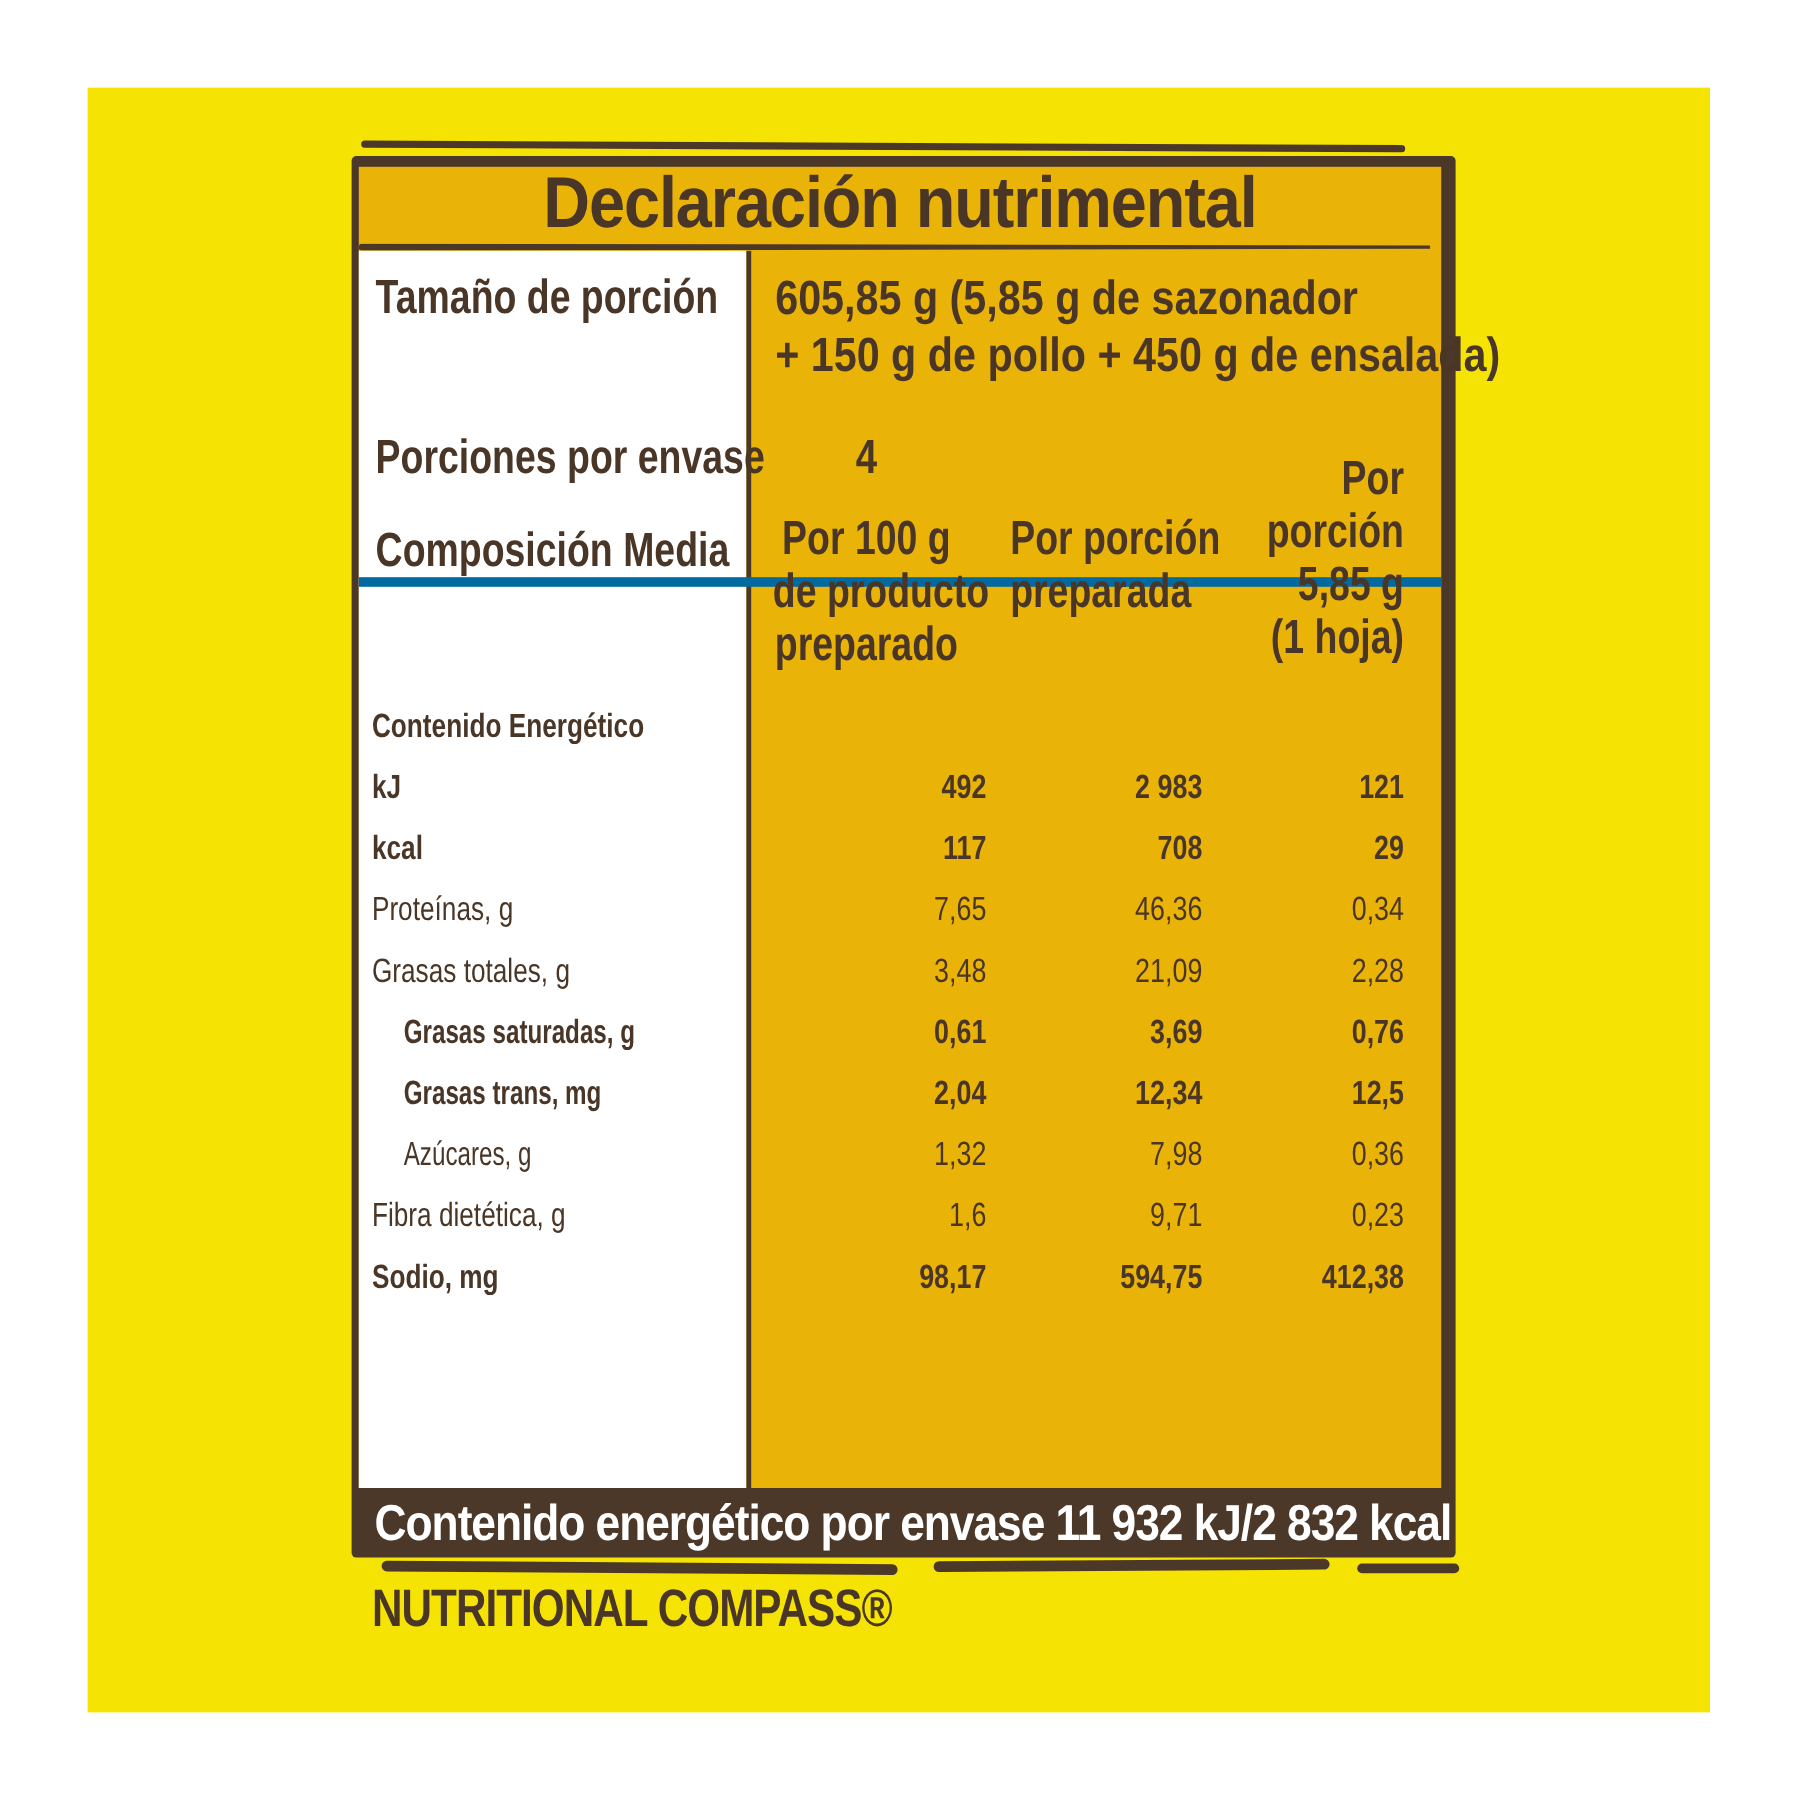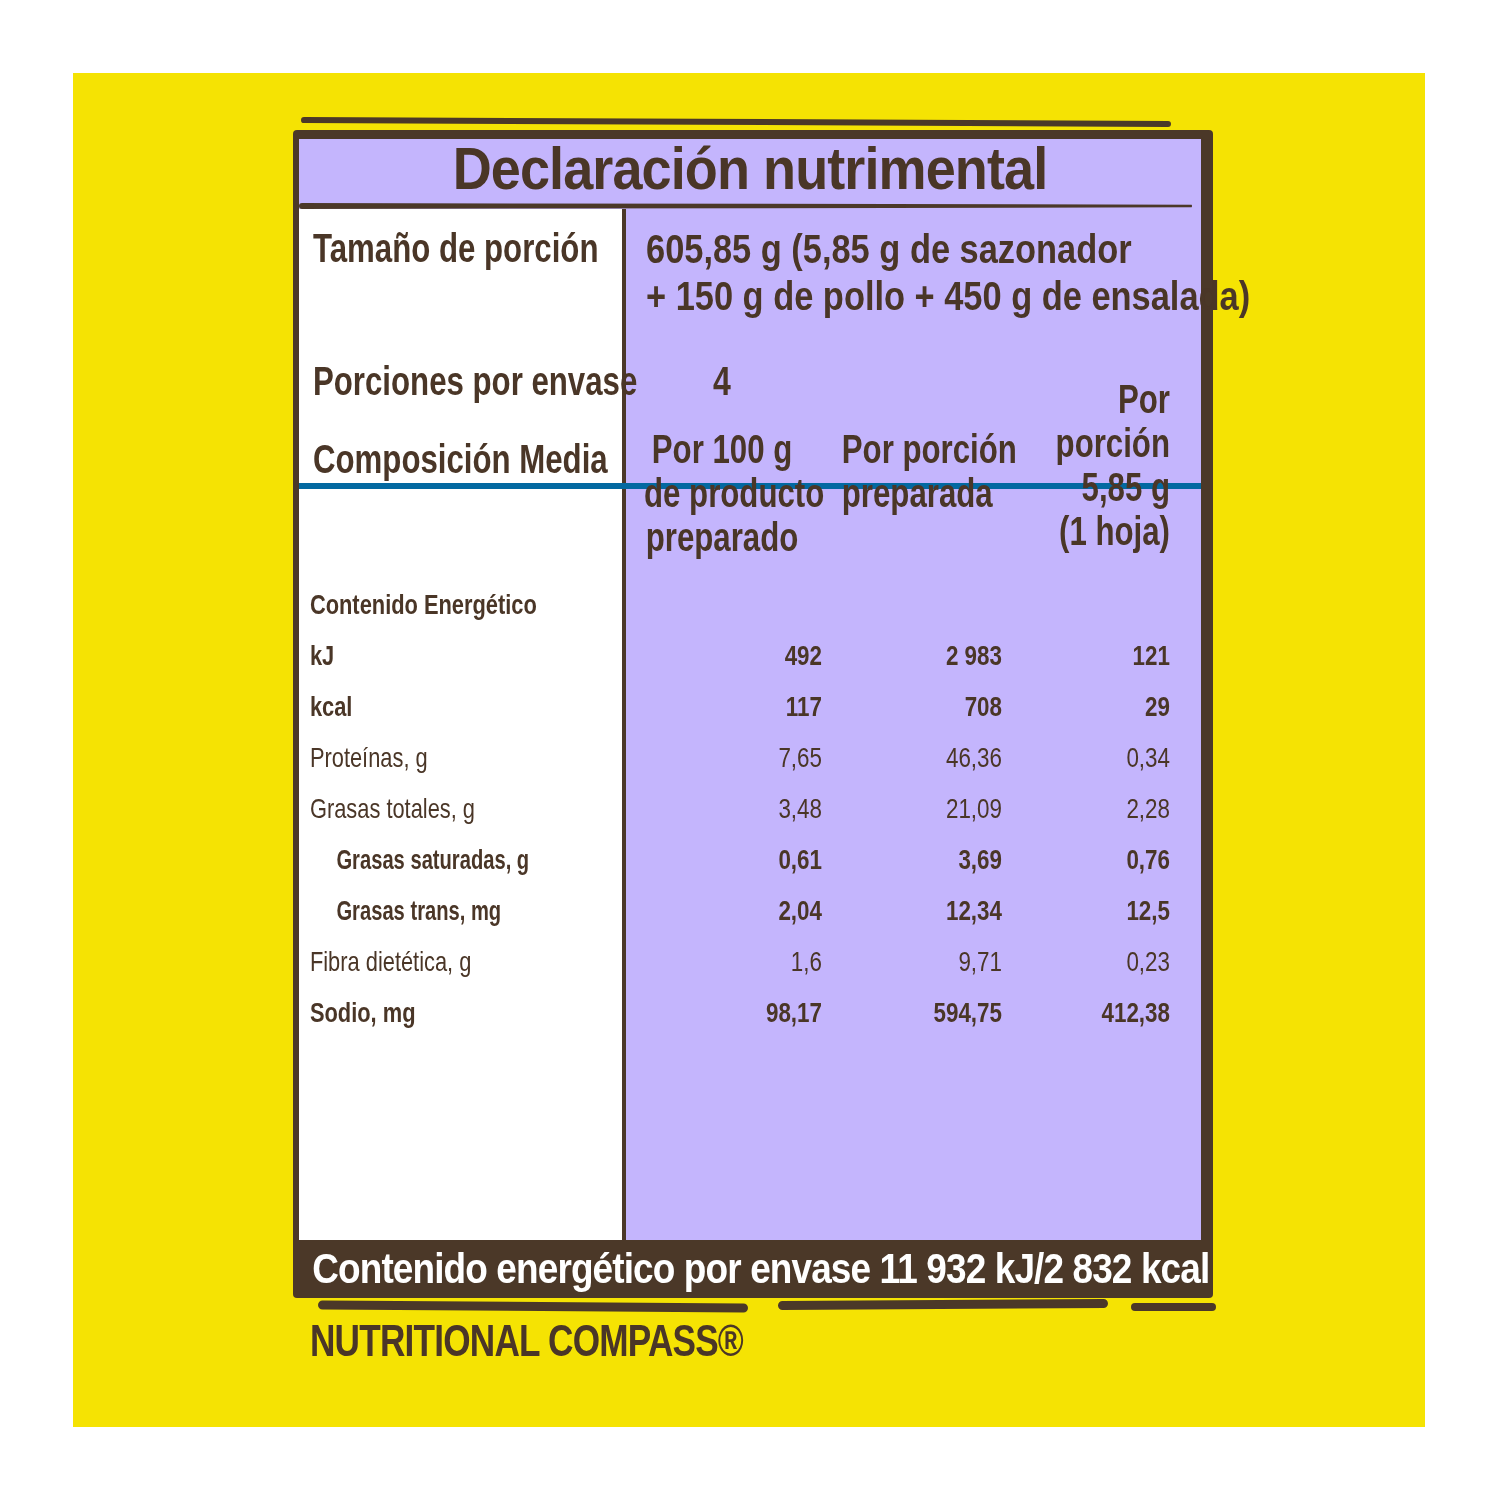--- a/index.html
+++ b/index.html
@@ -16,40 +16,40 @@
   .ntable{
     position:absolute;left:220px;top:57px;width:920px;height:1168px;
     background:#4b3828;border-radius:4px;
   }
   .topstroke{
     position:absolute;left:8px;top:-11px;width:870px;height:6px;
     background:#4b3828;border-radius:4px;transform:rotate(.25deg);
   }
   .inner{
     position:absolute;left:6px;top:9px;right:12px;bottom:58px;
-    background:#c4b5fd;
+    background:#eab308;
   }
   .band{
     position:absolute;left:0;top:0;right:0;height:67px;box-sizing:border-box;
   }
   .band .t{
     margin:0;text-align:center;font-size:60px;font-weight:bold;line-height:60px;
     letter-spacing:-1px;transform:scaleX(.9);transform-origin:center top;white-space:nowrap;
   }
   .band-rule{
     position:absolute;left:0;top:64px;width:99%;height:6px;background:#4b3828;
     clip-path:polygon(0 0,100% 28%,100% 72%,0 100%);border-radius:3px;
   }
   .content{position:absolute;left:0;top:70px;right:0;bottom:0;}
   .whitecol{position:absolute;left:0;top:0;width:323px;height:100%;background:#ffffff;}
   .vline{position:absolute;left:323px;top:0;width:4px;height:100%;background:#4b3828;}
   
   .topsec{
     position:absolute;left:0;top:0;width:100%;height:280px;box-sizing:border-box;
-    border-bottom:6px solid #0369a1;font-size:40px;font-weight:bold;
+    border-bottom:8px solid #0369a1;font-size:40px;font-weight:bold;
   }
   .topsec .abs{position:absolute;white-space:nowrap;}
   .lab{left:14px;transform:scaleX(.78);transform-origin:left top;}
   .t-label1{top:17px;}
   .t-value1{left:347px;top:17px;line-height:47px;transform:scaleX(.86);transform-origin:left top;}
   .t-label2{top:150px;}
   .t-value2{left:323px;width:200px;top:150px;text-align:center;transform:scaleX(.8);transform-origin:center top;}
   .t-label3{top:228px;}
   .colh{line-height:44px;transform:scaleX(.78);}
   .h1{left:323px;width:200px;top:218px;text-align:center;transform-origin:center top;}
@@ -182,20 +182,26 @@
           </div>
 
           <div class="row b ind">
             <div class="rlabel">Grasas trans, mg</div>
             <div class="val">2,04</div>
             <div class="val">12,34</div>
             <div class="val">12,5</div>
           </div>
 
 
+          <div class="row ind">
+            <div class="rlabel">Azúcares, g</div>
+            <div class="val">1,32</div>
+            <div class="val">7,98</div>
+            <div class="val">0,36</div>
+          </div>
 
 
           <div class="row">
             <div class="rlabel">Fibra dietética, g</div>
             <div class="val">1,6</div>
             <div class="val">9,71</div>
             <div class="val">0,23</div>
           </div>
 
           <div class="row b">

